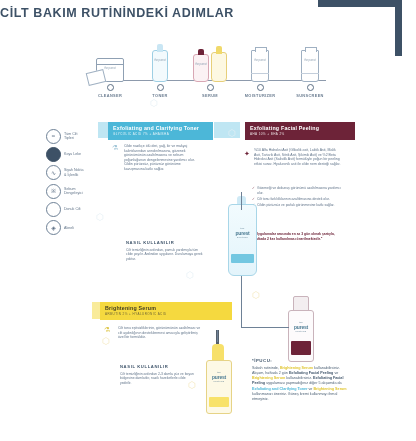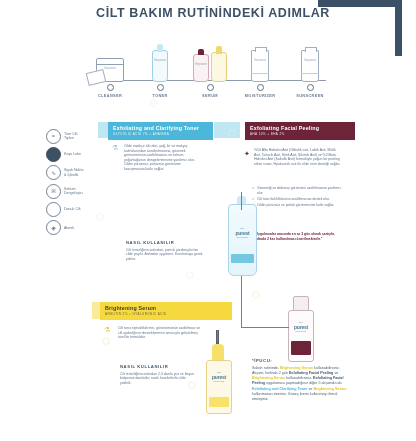--- a/index.html
+++ b/index.html
@@ -14,21 +14,21 @@
   .page{position:absolute;inset:0;}
 
   
   .corner-bracket{position:absolute;top:0;right:14px;width:84px;height:56px;}
   .corner-bracket .bar-h{position:absolute;top:0;left:0;width:84px;height:7px;background:#3d5166;}
   .corner-bracket .bar-v{position:absolute;top:0;right:0;width:7px;height:56px;background:#3d5166;}
 
   
   .title{
     position:absolute;top:6px;left:0;width:330px;
-    text-align:right;
+    text-align:left;
     font-size:12.5px;font-weight:bold;letter-spacing:.6px;
     color:#3d5166;
   }
 
   
   .routine{position:absolute;top:28px;left:88px;width:244px;height:70px;}
   .routine .axis{position:absolute;bottom:17px;left:6px;right:6px;height:1px;background:#8d9aac;}
   .step{position:absolute;bottom:0;width:52px;text-align:center;}
   .step .prod{height:46px;display:flex;align-items:flex-end;justify-content:center;}
   .step .dot{width:5px;height:5px;border-radius:50%;background:#fff;border:1.1px solid #5b6e84;margin:2px auto 2px;}

